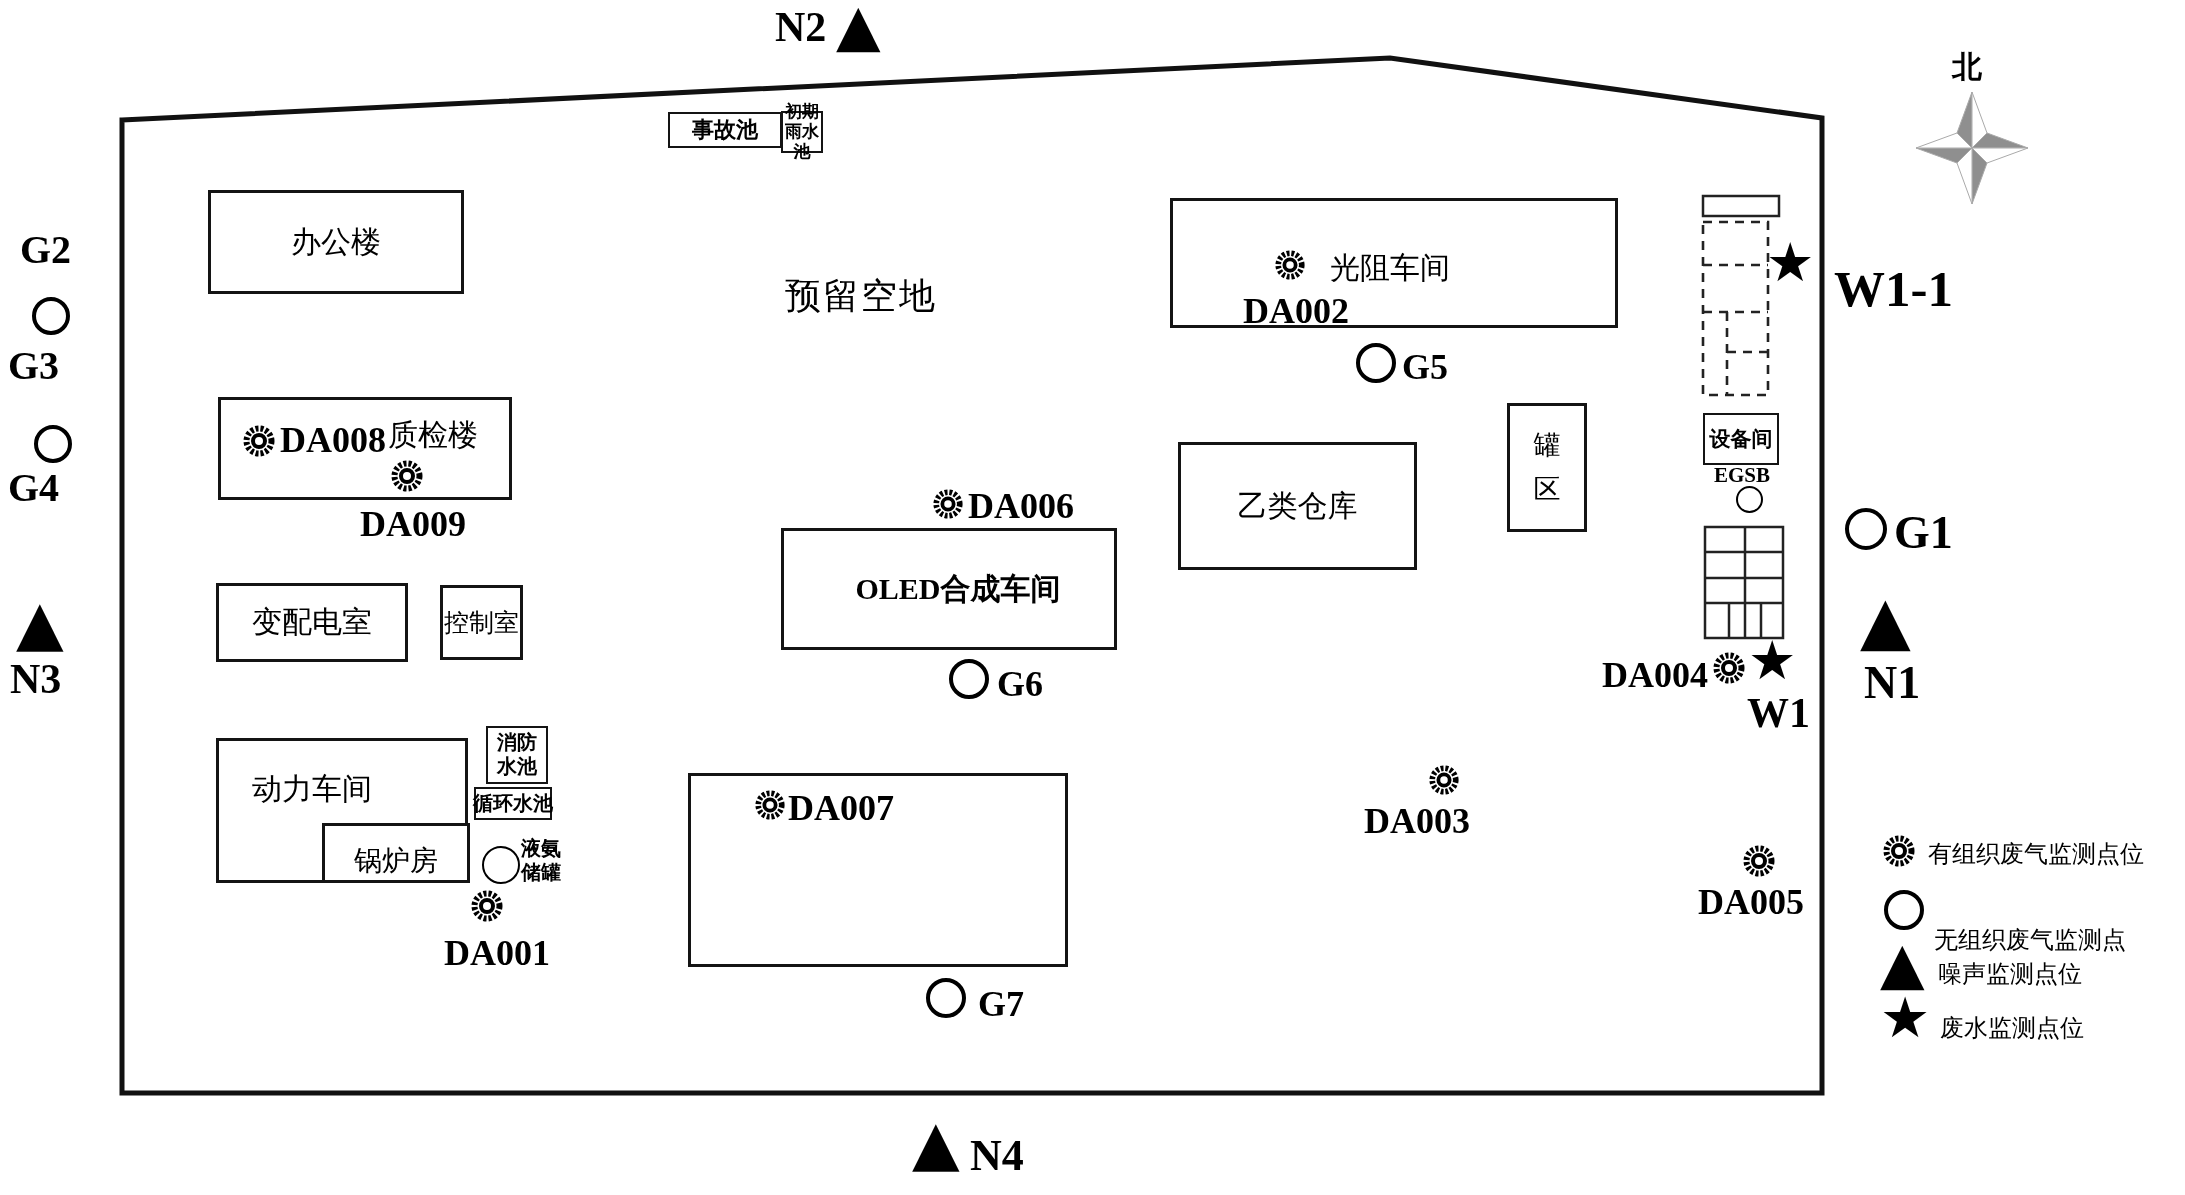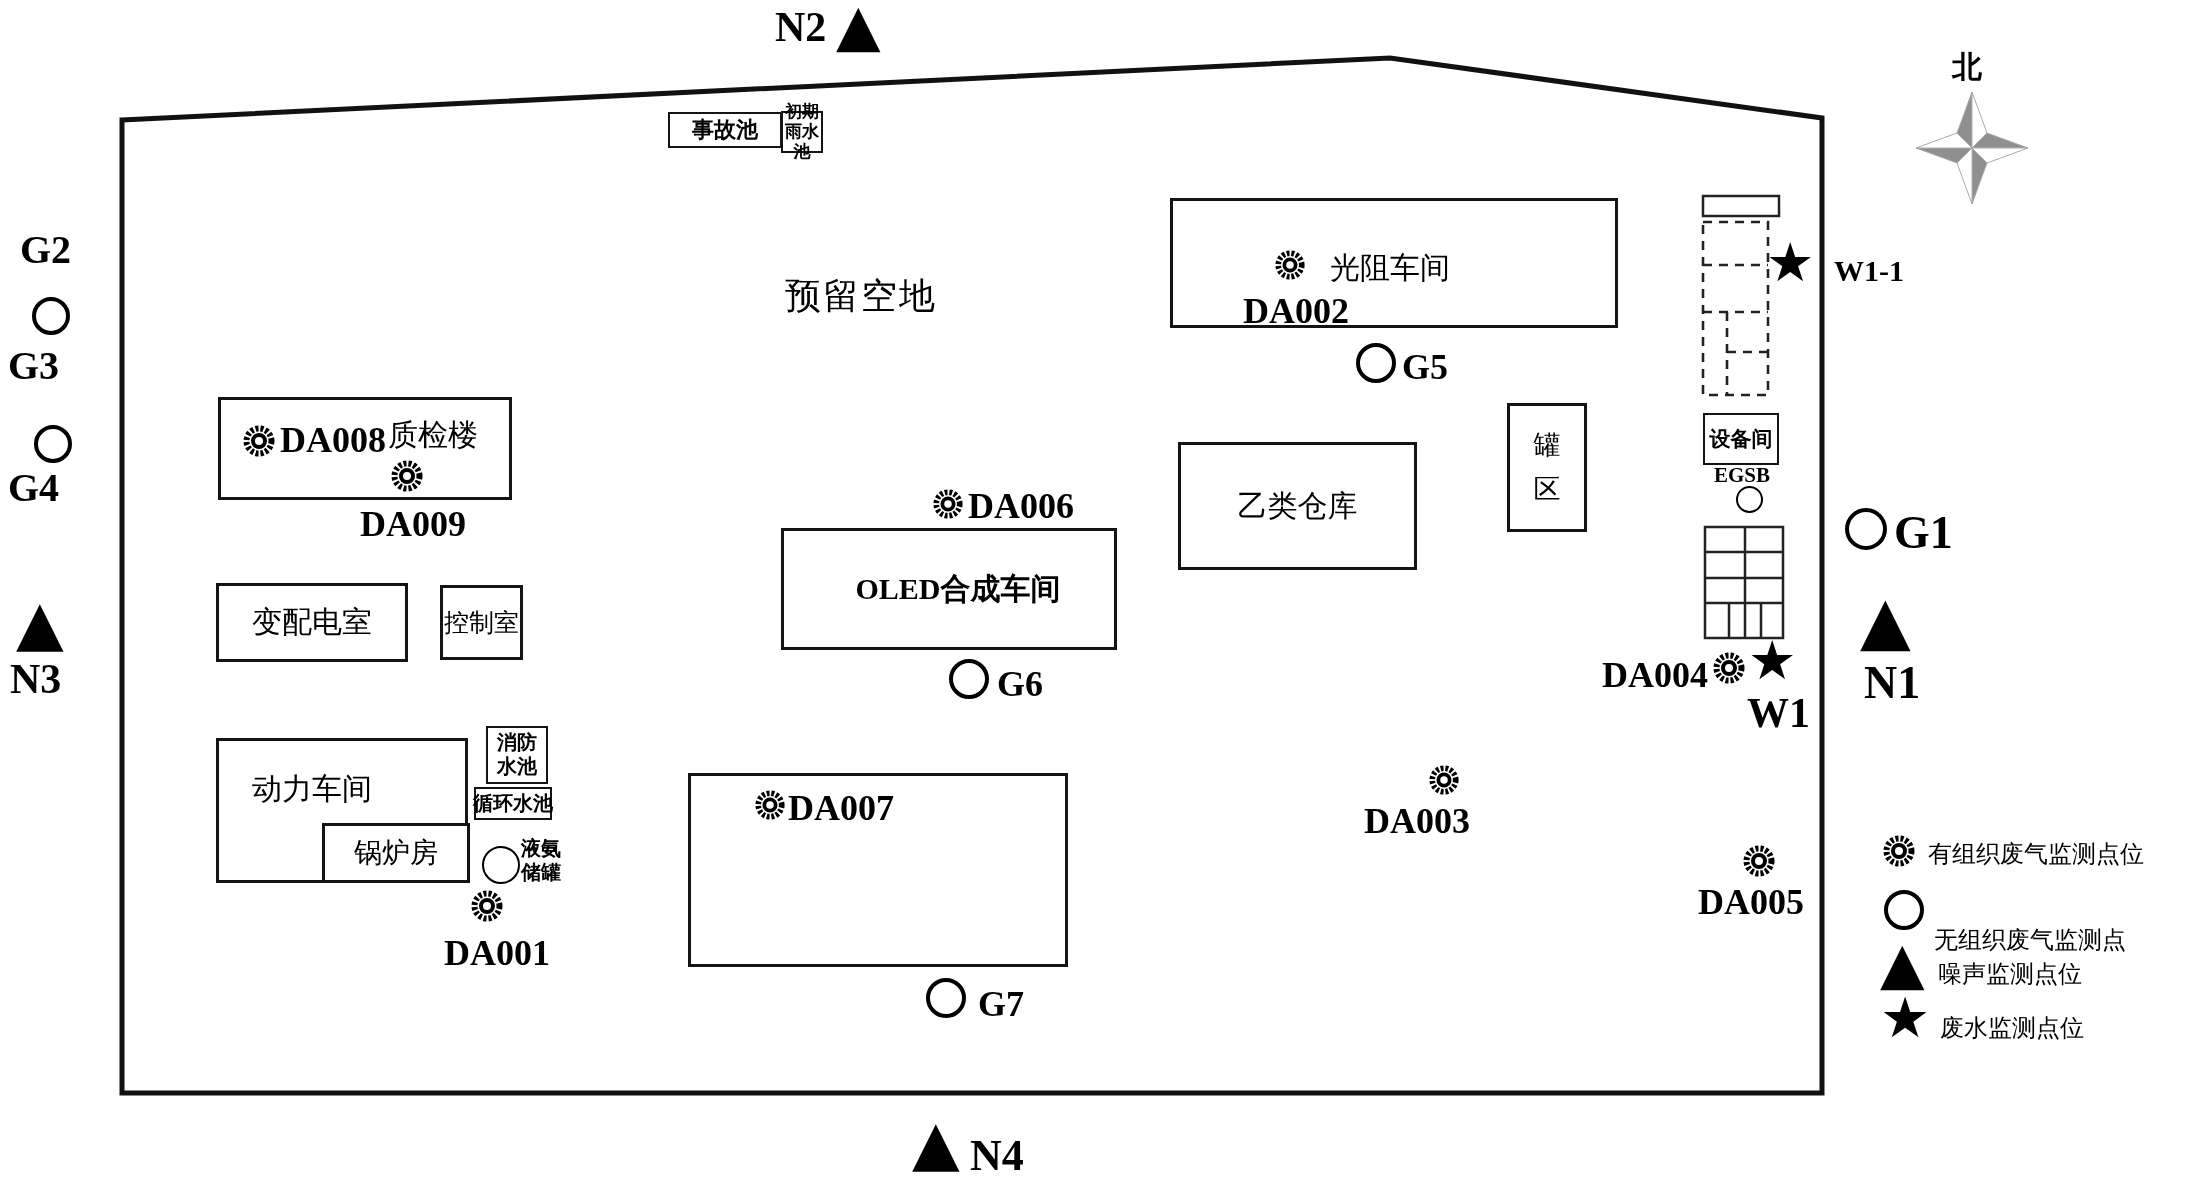--- a/index.html
+++ b/index.html
@@ -73,20 +73,23 @@
   </div>
 
   <span class="lbl lat" style="left:20px;top:230px;font-size:40px;">G2</span>
   <div class="circ" style="left:32px;top:297px;width:38px;height:38px;"></div>
   <span class="lbl lat" style="left:8px;top:346px;font-size:40px;">G3</span>
   <div class="circ" style="left:34px;top:425px;width:38px;height:38px;"></div>
   <span class="lbl lat" style="left:8px;top:468px;font-size:40px;">G4</span>
   <span class="glyph" style="left:16px;top:592px;font-size:62px;">▲</span>
   <span class="lbl lat" style="left:10px;top:658px;font-size:42px;">N3</span>
 
+  <div class="box" style="left:208px;top:190px;width:256px;height:104px;">
+    <span class="zh" style="font-size:30px;">办公楼</span>
+  </div>
 
   <span class="lbl zh" style="left:785px;top:278px;font-size:36px;letter-spacing:2px;">预留空地</span>
 
   <div class="box" style="left:218px;top:397px;width:294px;height:103px;"></div>
   <svg class="oicon" style="left:242px;top:424px;" width="34" height="34" viewBox="0 0 34 34">
     <circle cx="17" cy="17" r="12.5" fill="none" stroke="#000" stroke-width="6" stroke-dasharray="3 2"></circle>
       <circle cx="17" cy="17" r="6" fill="none" stroke="#000" stroke-width="4"></circle>
     </svg>
   <span class="lbl lat" style="left:280px;top:422px;font-size:36px;">DA008</span>
   <span class="lbl zh" style="left:388px;top:420px;font-size:30px;">质检楼</span>
@@ -98,21 +101,21 @@
 
   <div class="box" style="left:216px;top:583px;width:192px;height:79px;">
     <span class="zh" style="font-size:30px;">变配电室</span>
   </div>
   <div class="box" style="left:440px;top:585px;width:83px;height:75px;">
     <span class="zh" style="font-size:25px;">控制室</span>
   </div>
 
   <div class="box" style="left:216px;top:738px;width:252px;height:145px;"></div>
   <span class="lbl zh" style="left:252px;top:774px;font-size:30px;z-index:3;">动力车间</span>
-  <div class="box" style="left:322px;top:823px;width:148px;height:60px;">
+  <div class="box" style="left:322px;top:823px;width:148px;height:60px;align-items:flex-end;">
     <span class="zh" style="font-size:28px;">锅炉房</span>
   </div>
   <div class="box thin" style="left:486px;top:726px;width:62px;height:58px;">
     <span class="zh pre" style="font-size:20px;font-weight:700;text-align:right;">消防
 水池</span>
   </div>
   <div class="box thin" style="left:474px;top:787px;width:78px;height:33px;overflow:visible;">
     <span class="zh" style="font-size:20px;font-weight:700;white-space:nowrap;">循环水池</span>
   </div>
   <div class="circ" style="left:482px;top:846px;width:38px;height:38px;border-width:2.5px;"></div>
@@ -165,21 +168,21 @@
 区</span>
   </div>
 
   <svg class="oicon" style="left:1428px;top:764px;" width="32" height="32" viewBox="0 0 34 34">
     <circle cx="17" cy="17" r="12.5" fill="none" stroke="#000" stroke-width="6" stroke-dasharray="3 2"></circle>
       <circle cx="17" cy="17" r="6" fill="none" stroke="#000" stroke-width="4"></circle>
     </svg>
   <span class="lbl lat" style="left:1364px;top:803px;font-size:36px;">DA003</span>
 
   <span class="glyph" style="left:1766px;top:236px;font-size:54px;">★</span>
-  <span class="lbl lat" style="left:1834px;top:256px;font-size:30px;">W1-1</span>
+  <span class="lbl lat" style="left:1834px;top:264px;font-size:51px;">W1-1</span>
 
   <div class="box thin" style="left:1703px;top:413px;width:76px;height:52px;">
     <span class="zh" style="font-size:21px;font-weight:700;">设备间</span>
   </div>
   <span class="lbl lat" style="left:1714px;top:465px;font-size:21px;">EGSB</span>
   <div class="circ" style="left:1736px;top:486px;width:27px;height:27px;border-width:2px;"></div>
 
   <span class="lbl lat" style="left:1600px;top:657px;width:108px;text-align:right;font-size:36px;">DA004</span>
   <svg class="oicon" style="left:1712px;top:651px;" width="34" height="34" viewBox="0 0 34 34">
     <circle cx="17" cy="17" r="12.5" fill="none" stroke="#000" stroke-width="6" stroke-dasharray="3 2"></circle>

